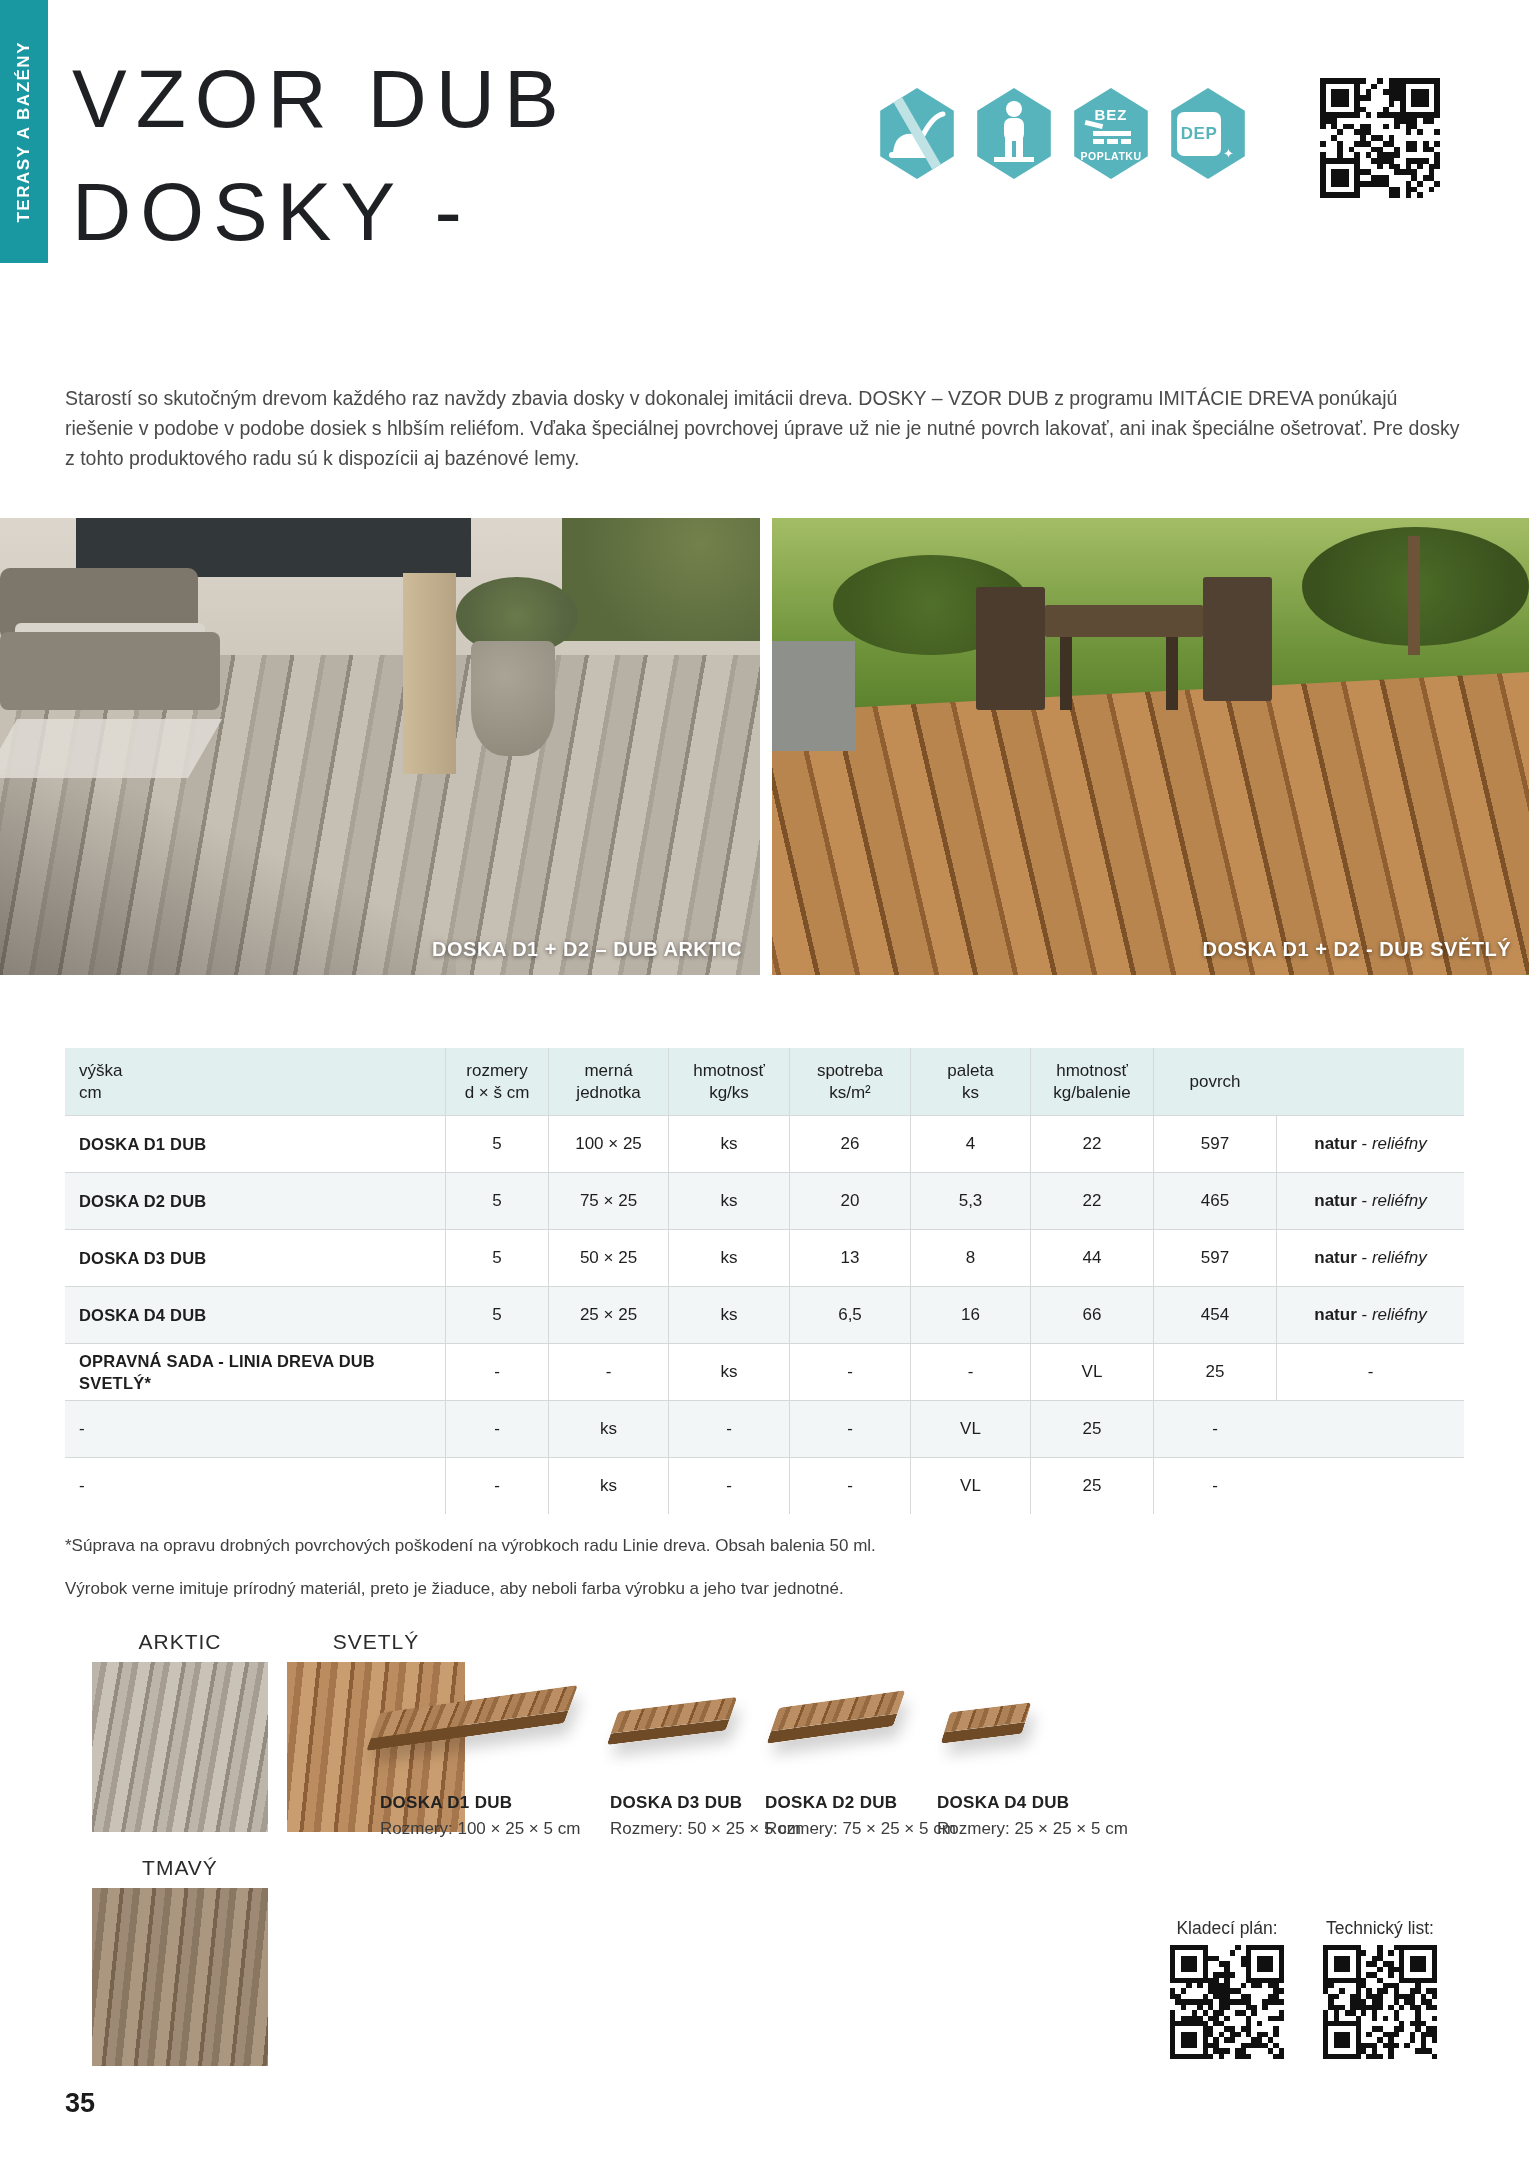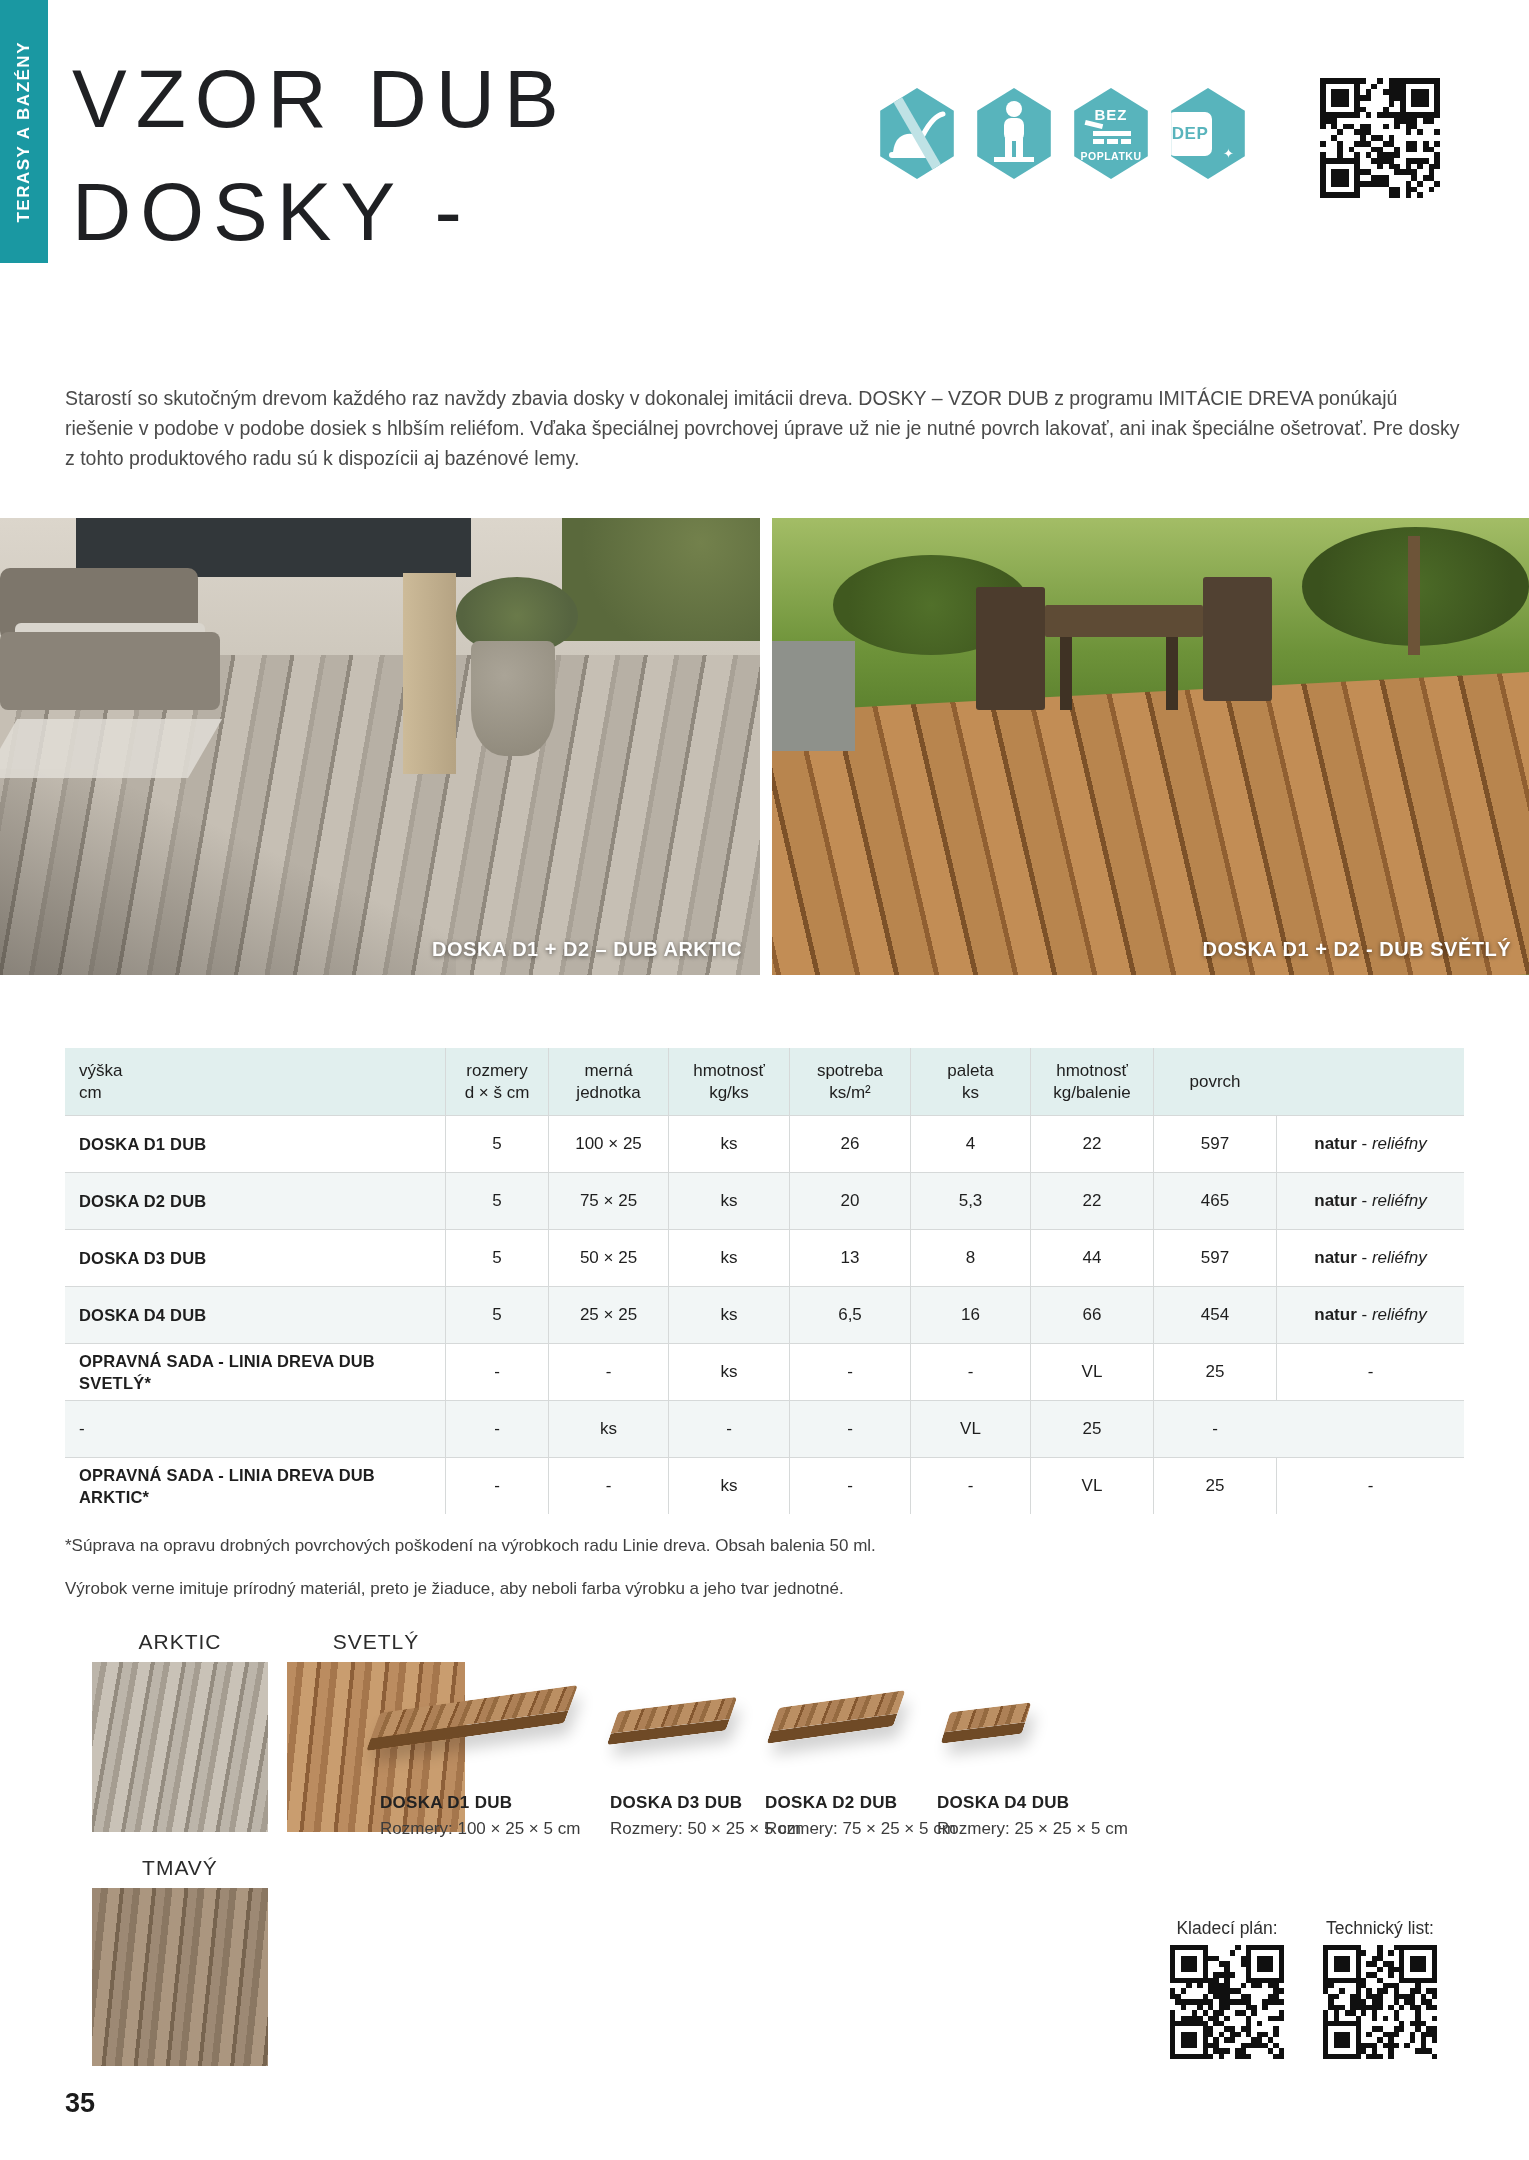--- a/index.html
+++ b/index.html
@@ -13,21 +13,21 @@
   
   .page-title { position:absolute; left:72px; top:42px; font-size:82px; font-weight:300; letter-spacing:9px; color:#1f2023; line-height:113px; }
 
   
   .badges { position:absolute; left:877px; top:88px; display:flex; gap:17px; }
   .hex { width:80px; height:91px; background:#58b4bc; clip-path:polygon(50% 0%,96% 25%,96% 75%,50% 100%,4% 75%,4% 25%); position:relative; overflow:hidden; }
   .hex svg { position:absolute; left:0; top:0; }
   .hex .txt { position:absolute; width:100%; text-align:center; color:#fff; font-weight:bold; }
   .hex .t1 { top:18px; font-size:15px; letter-spacing:1px; }
   .hex .t2 { bottom:17px; font-size:10.5px; letter-spacing:.5px; }
-  .dep-box { position:absolute; left:0; top:24px; width:44px; height:44px; background:#fff; border-radius:7px; display:flex; align-items:center; justify-content:center; color:#58b4bc; font-weight:bold; font-size:17px; letter-spacing:.5px; }
+  .dep-box { position:absolute; left:9px; top:24px; width:44px; height:44px; background:#fff; border-radius:7px; display:flex; align-items:center; justify-content:center; color:#58b4bc; font-weight:bold; font-size:17px; letter-spacing:.5px; }
   .dep-spark { position:absolute; right:14px; bottom:18px; color:#fff; font-size:13px; }
 
   
   .qr { position:absolute; background:#fff; }
   .qr i { position:absolute; background:#101010; display:block; }
   .qr-top { left:1320px; top:78px; width:120px; height:120px; }
   .qr-b1 { left:1170px; top:1945px; width:114px; height:114px; }
   .qr-b2 { left:1323px; top:1945px; width:114px; height:114px; }
 
   
@@ -537,21 +537,20 @@
     <div class="td">-</div>
     <div class="td">ks</div>
     <div class="td">-</div>
     <div class="td">-</div>
     <div class="td">VL</div>
     <div class="td">25</div>
     <div class="td povrch"><b></b><span>-</span><i></i></div>
   </div>
 
   <div class="tr">
-    <div class="td name">OPRAVNÁ SADA - LINIA DREVA  DUB ARKTIC*</div>
     <div class="td">-</div>
     <div class="td">-</div>
     <div class="td">ks</div>
     <div class="td">-</div>
     <div class="td">-</div>
     <div class="td">VL</div>
     <div class="td">25</div>
     <div class="td povrch"><b></b><span>-</span><i></i></div>
   </div>
 </div>

